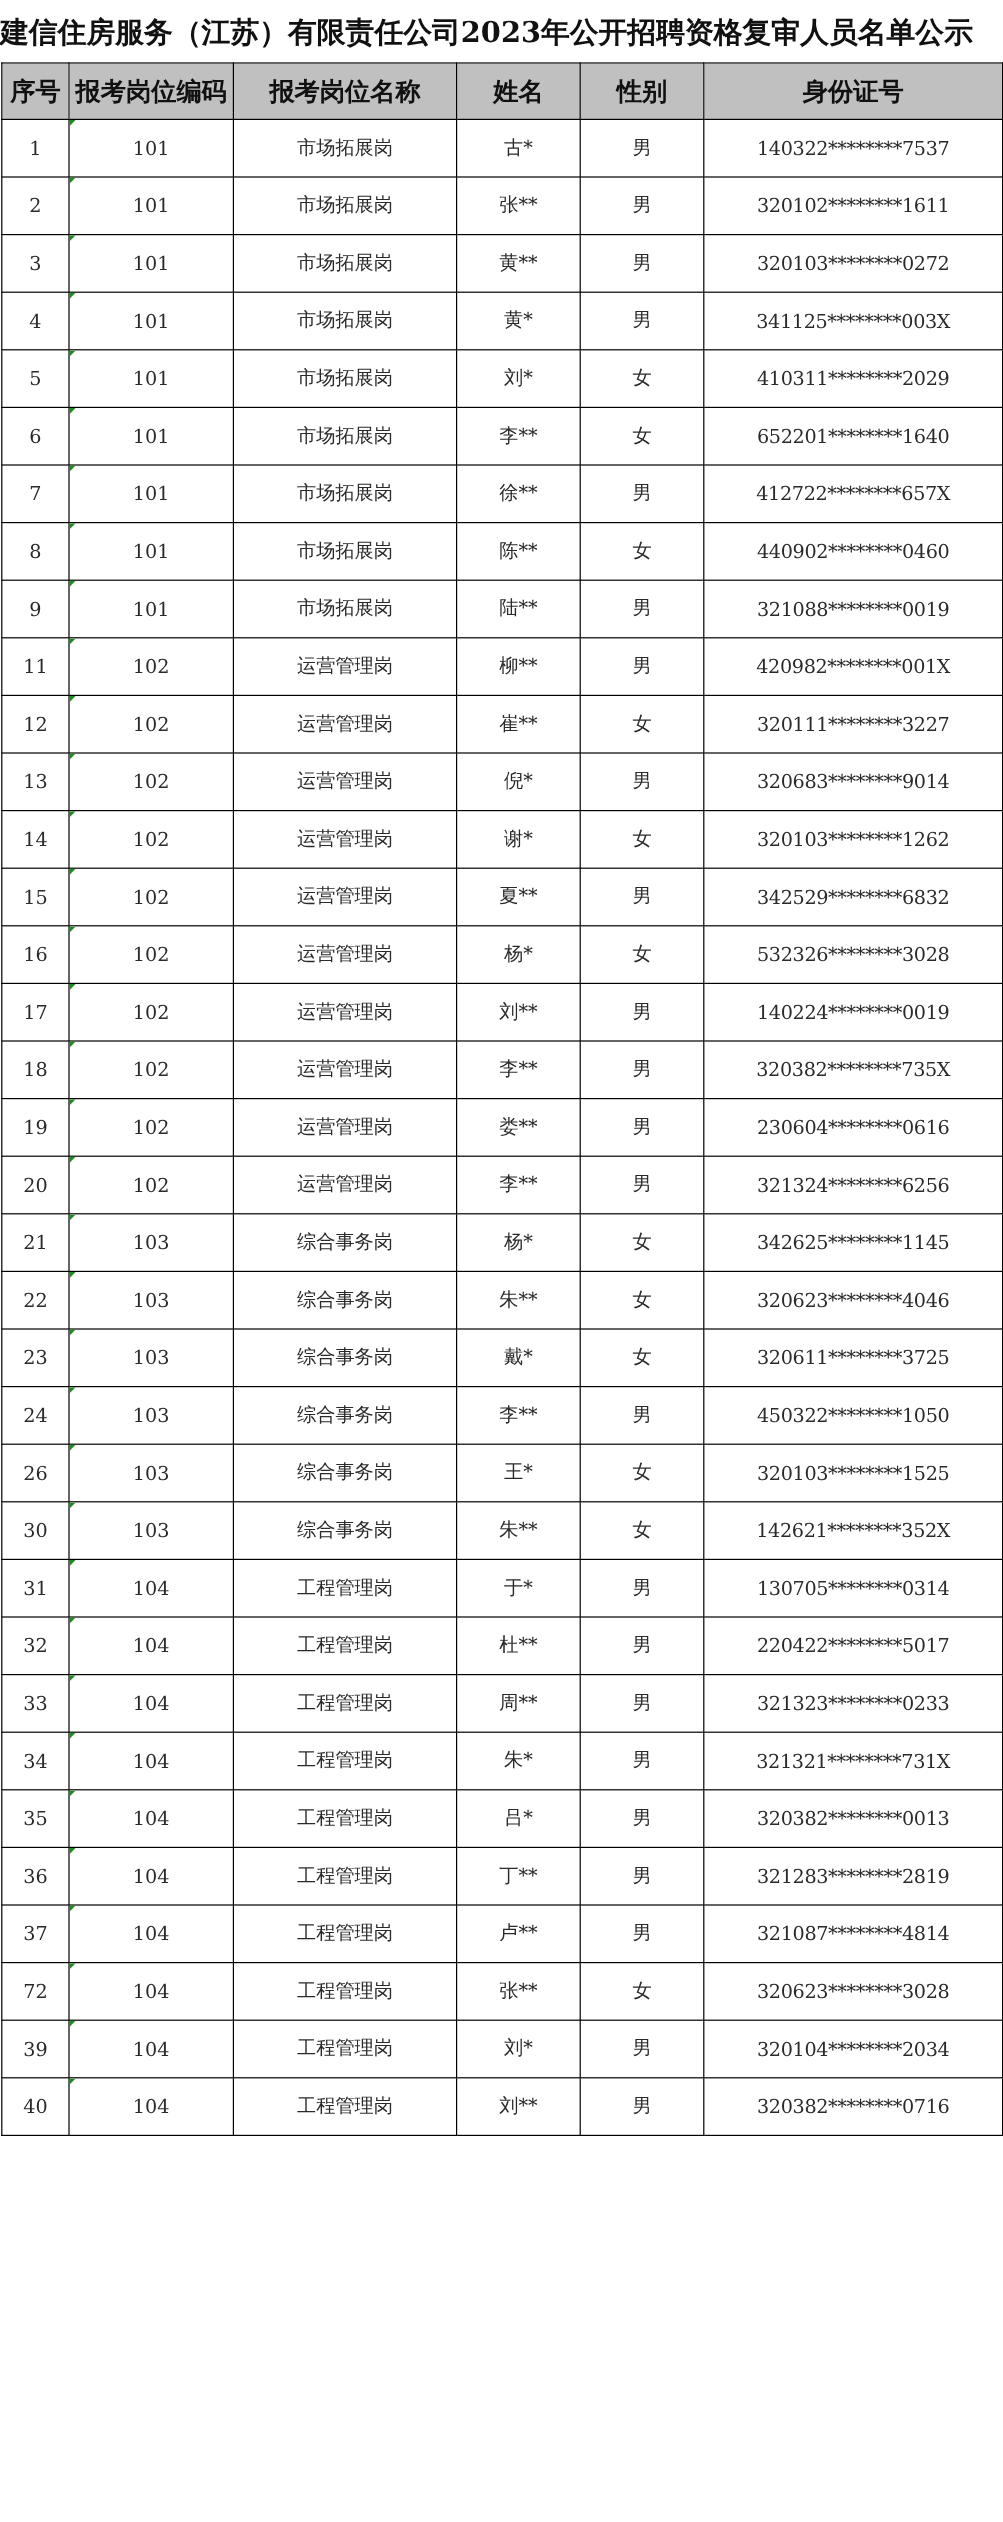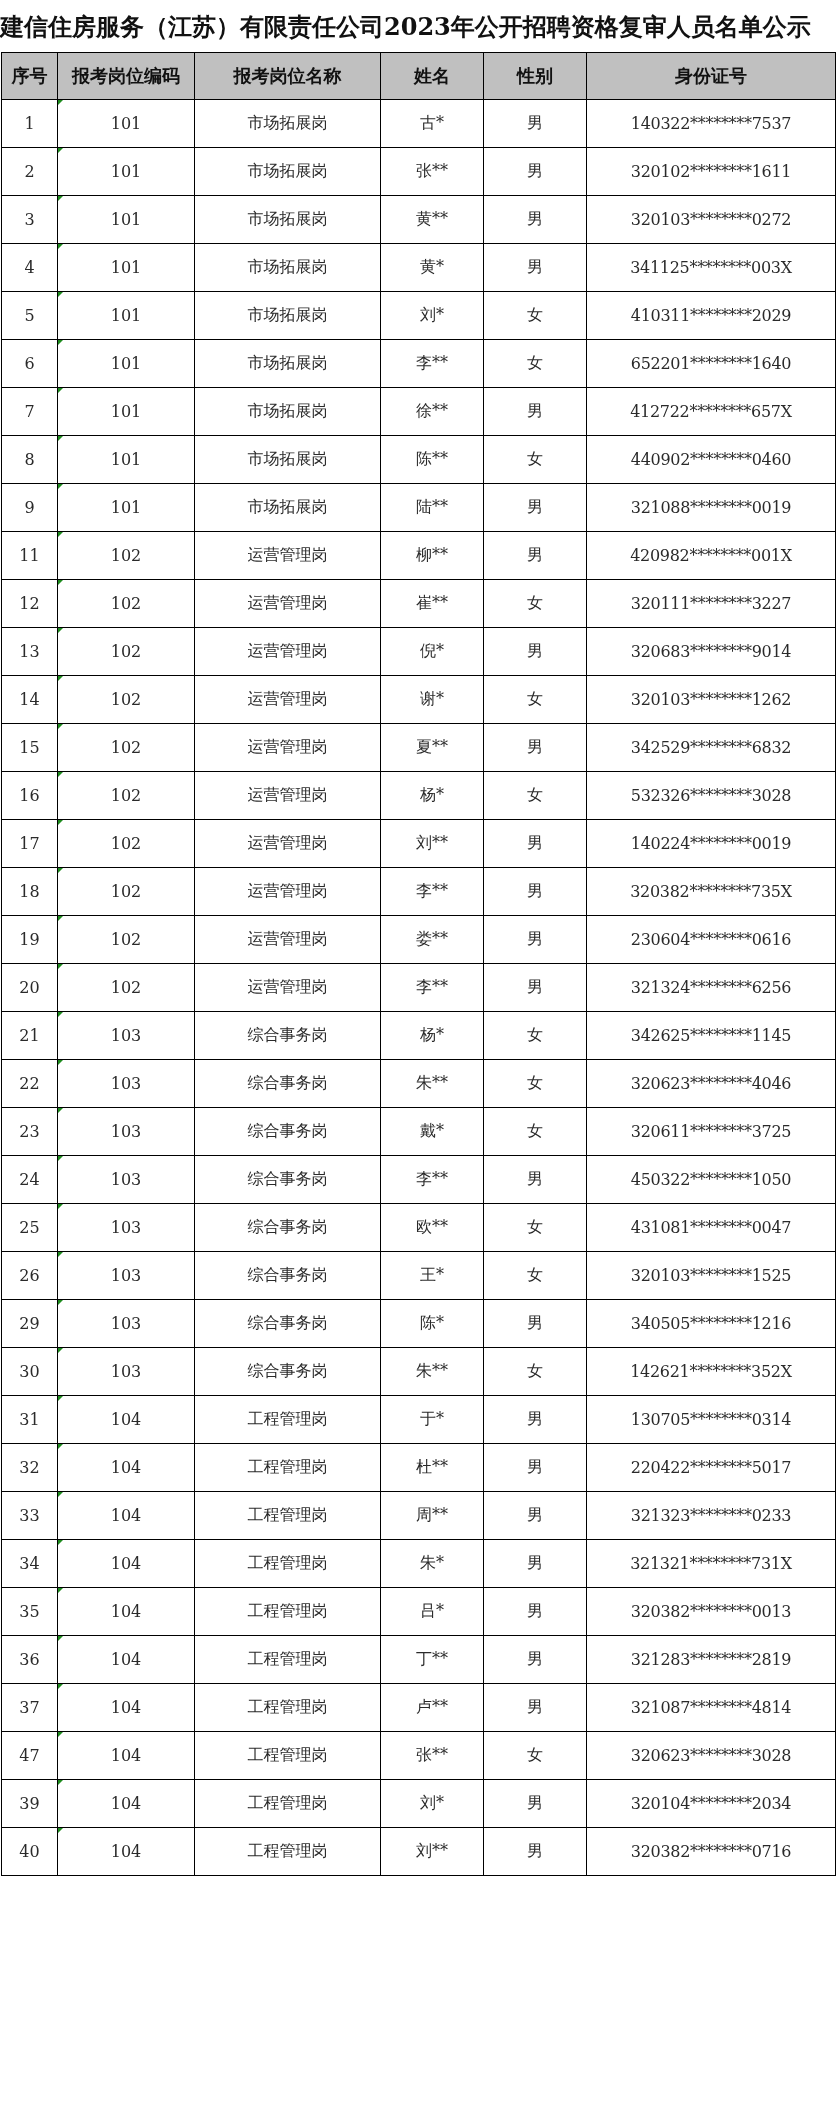--- a/index.html
+++ b/index.html
@@ -43,21 +43,21 @@
       text-align: center;
       vertical-align: middle;
       padding: 0;
       overflow: hidden;
       white-space: nowrap;
     }
     table.roster th {
       height: 46px;
       background: #c0c0c0;
       font-weight: bold;
-      font-size: 18px;
+      font-size: 21px;
       color: #111;
     }
     table.roster td {
       height: 47px;
       font-size: 16px;
       color: #2a2a2a;
       position: relative;
     }
     td.code-cell::before {
       content: "";
@@ -284,44 +284,28 @@
       </tr>
       <tr>
         <td>24</td>
         <td class="code-cell">103</td>
         <td>综合事务岗</td>
         <td>李**</td>
         <td>男</td>
         <td class="id-cell">450322********1050</td>
       </tr>
       <tr>
-        <td>25</td>
-        <td class="code-cell">103</td>
-        <td>综合事务岗</td>
-        <td>欧**</td>
-        <td>女</td>
-        <td class="id-cell">431081********0047</td>
-      </tr>
-      <tr>
         <td>26</td>
         <td class="code-cell">103</td>
         <td>综合事务岗</td>
         <td>王*</td>
         <td>女</td>
         <td class="id-cell">320103********1525</td>
       </tr>
       <tr>
-        <td>29</td>
-        <td class="code-cell">103</td>
-        <td>综合事务岗</td>
-        <td>陈*</td>
-        <td>男</td>
-        <td class="id-cell">340505********1216</td>
-      </tr>
-      <tr>
         <td>30</td>
         <td class="code-cell">103</td>
         <td>综合事务岗</td>
         <td>朱**</td>
         <td>女</td>
         <td class="id-cell">142621********352X</td>
       </tr>
       <tr>
         <td>31</td>
         <td class="code-cell">104</td>
@@ -372,21 +356,21 @@
       </tr>
       <tr>
         <td>37</td>
         <td class="code-cell">104</td>
         <td>工程管理岗</td>
         <td>卢**</td>
         <td>男</td>
         <td class="id-cell">321087********4814</td>
       </tr>
       <tr>
-        <td>47</td>
+        <td>72</td>
         <td class="code-cell">104</td>
         <td>工程管理岗</td>
         <td>张**</td>
         <td>女</td>
         <td class="id-cell">320623********3028</td>
       </tr>
       <tr>
         <td>39</td>
         <td class="code-cell">104</td>
         <td>工程管理岗</td>

